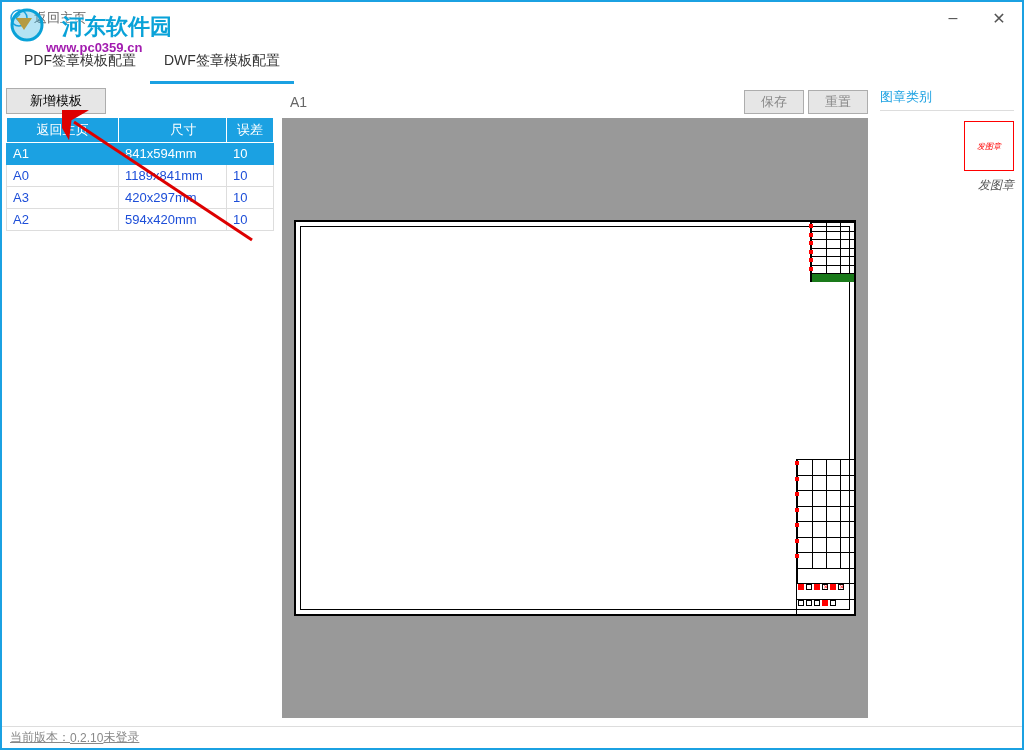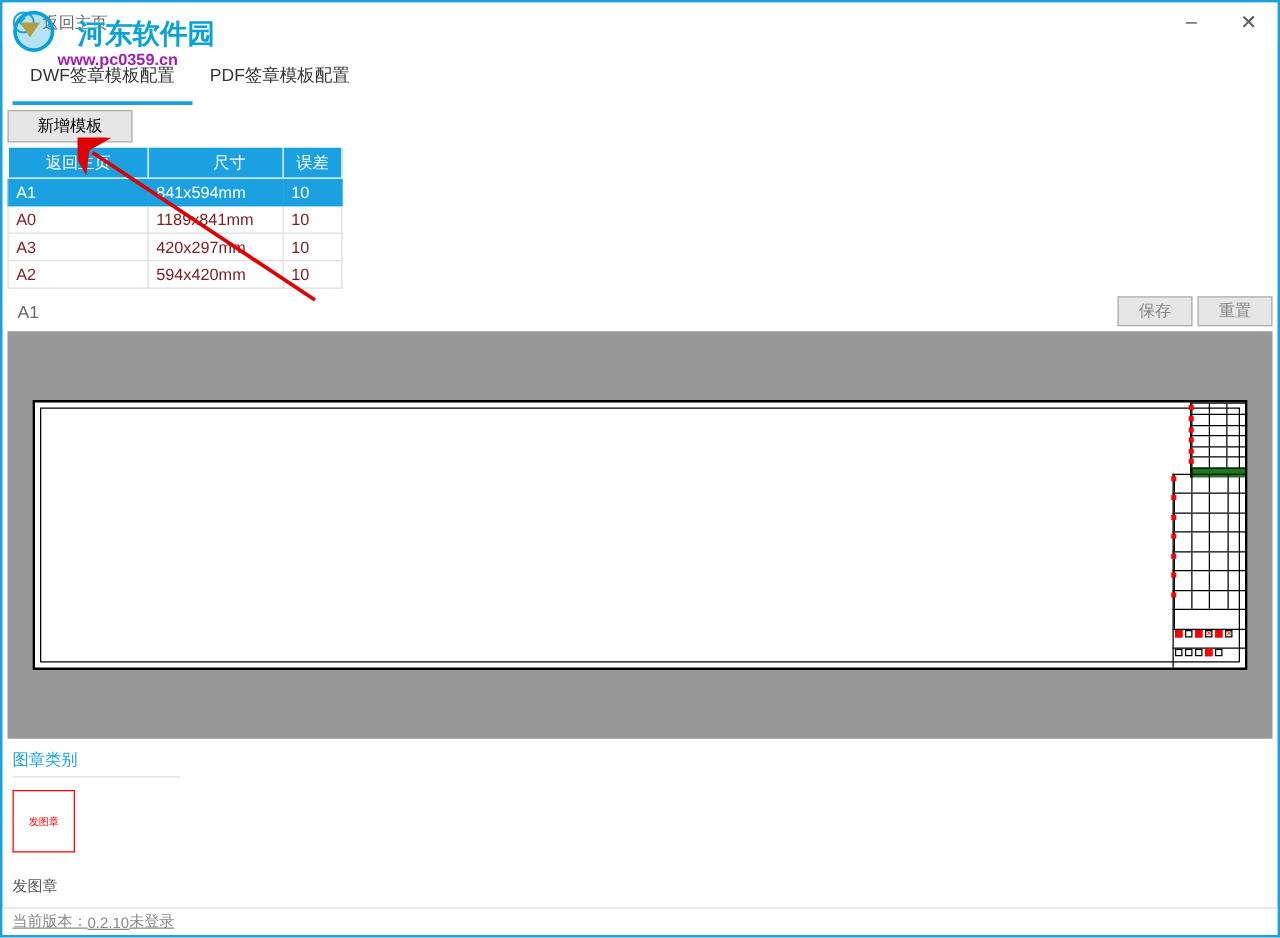--- a/index.html
+++ b/index.html
@@ -14,30 +14,30 @@
     
     .watermark { position: absolute; top: 6px; left: 8px; z-index: 100; pointer-events: none; }
     .watermark-logo { display: flex; align-items: flex-end; gap: 18px; }
     .watermark-text { font-size: 22px; font-weight: bold; color: #09a2d8; text-shadow: 0 0 2px #fff; }
     .watermark-url { font-size: 13px; font-weight: bold; color: #a21caf; margin-left: 36px; margin-top: -2px; }
     
     .tabs { display: flex; padding: 12px 8px 0 8px; height: 50px; }
     .tab { padding: 6px 14px; font-size: 14px; color: #333; cursor: pointer; border-bottom: 3px solid transparent; }
     .tab.active { border-bottom-color: #1ba1e2; }
     
-    .content { display: flex; height: calc(100% - 108px); flex-direction: column; }
+    .content { display: flex; height: calc(100% - 108px); }
     .left-panel { width: 276px; padding: 4px 4px 0 4px; display: flex; flex-direction: column; }
     
     .add-btn { width: 100px; height: 26px; background: #e6e6e6; border: 1px solid #adadad; font-size: 13px; cursor: pointer; margin-bottom: 3px; }
     
     .tpl-table { width: 100%; border-collapse: collapse; font-size: 13px; }
     .tpl-table th { background: #1ba1e2; color: #fff; font-weight: normal; padding: 3px 6px; border: 1px solid #fff; text-align: center; }
     .tpl-table th:first-child { width: 112px; }
     .tpl-table th:nth-child(2) { width: 108px; padding-left: 28px; }
-    .tpl-table td { padding: 3px 6px; border: 1px solid #ddd; color: #7f1d1d; }
+    .tpl-table td { padding: 3px 6px; border: 1px solid #ddd; color: #1d4ed8; }
     .tpl-table tr.selected td { background: #1ba1e2; color: #fff; border-color: #1ba1e2; }
     
     .center-panel { flex: 1; padding: 4px; display: flex; flex-direction: column; }
     .preview-header { height: 28px; display: flex; align-items: center; gap: 4px; background: #fff; }
     .preview-name { flex: 1; padding-left: 8px; font-size: 14px; color: #666; }
     .hdr-btn { width: 60px; height: 24px; background: #e6e6e6; border: 1px solid #adadad; font-size: 13px; color: #888; cursor: pointer; }
     .preview-area { flex: 1; background: #999; display: flex; align-items: center; justify-content: center; margin-top: 2px; overflow: hidden; }
     .drawing { width: 96%; height: 66%; background: #fff; border: 2px solid #000; position: relative; }
     .drawing-inner { position: absolute; inset: 4px; border: 1px solid #000; }
     .title-block { position: absolute; right: 0; bottom: 0; width: 58px; height: 100%; }
@@ -45,21 +45,21 @@
     .tb-bottom { position: absolute; bottom: 0; right: 0; width: 58px; height: 155px; }
     .tb-grid { width: 100%; height: 100%; display: flex; flex-direction: column; }
     .tb-row { flex: 1; border-top: 1px solid #000; border-left: 1px solid #000; display: flex; position: relative; }
     .tb-cell { flex: 1; border-left: 1px solid #000; }
     .red-dot { width: 4px; height: 4px; background: red; position: absolute; }
     .lg-box { width: 6px; height: 6px; border: 1px solid #000; display: inline-block; margin: 0 1px; }
     .lg-red { background: red; width: 6px; height: 6px; display: inline-block; border: 1px solid red; margin: 0 1px; }
     
     .right-panel { width: 150px; padding: 4px 8px; }
     .cat-title { font-size: 13px; color: #1ba1e2; padding-bottom: 4px; border-bottom: 1px solid #ddd; }
-    .stamp-item { margin-top: 10px; display: flex; flex-direction: column; align-items: flex-start; gap: 19px; }
+    .stamp-item { margin-top: 10px; display: flex; flex-direction: column; align-items: flex-end; gap: 6px; font-style: italic; }
     .stamp-box { width: 50px; height: 50px; border: 1px solid red; display: flex; align-items: center; justify-content: center; color: red; font-size: 8px; }
     .stamp-label { font-size: 12px; color: #555; }
     
     .statusbar { position: absolute; bottom: 0; left: 0; right: 0; height: 22px; border-top: 1px solid #ddd; display: flex; align-items: center; padding: 0 8px; font-size: 12px; color: #888; background: #fff; text-decoration: underline; }
     
     .arrow-overlay { position: absolute; top: 108px; left: 60px; z-index: 50; pointer-events: none; }
   </style>
 </head>
 <body>
 
@@ -85,22 +85,22 @@
     </span>
     <span style="font-size:13px;color:#666;">返回主页</span>
   </div>
   <div class="win-controls">
     <div class="win-btn">–</div>
     <div class="win-btn">✕</div>
   </div>
 </div>
 
 <div class="tabs">
+  <div class="tab">PDF签章模板配置</div>
   <div class="tab active">DWF签章模板配置</div>
-  <div class="tab">PDF签章模板配置</div>
 </div>
 
 <div class="content">
   <div class="left-panel">
     <button class="add-btn">新增模板</button>
     <table class="tpl-table">
       <thead>
         <tr>
           <th>返回主页</th>
           <th>尺寸</th>

